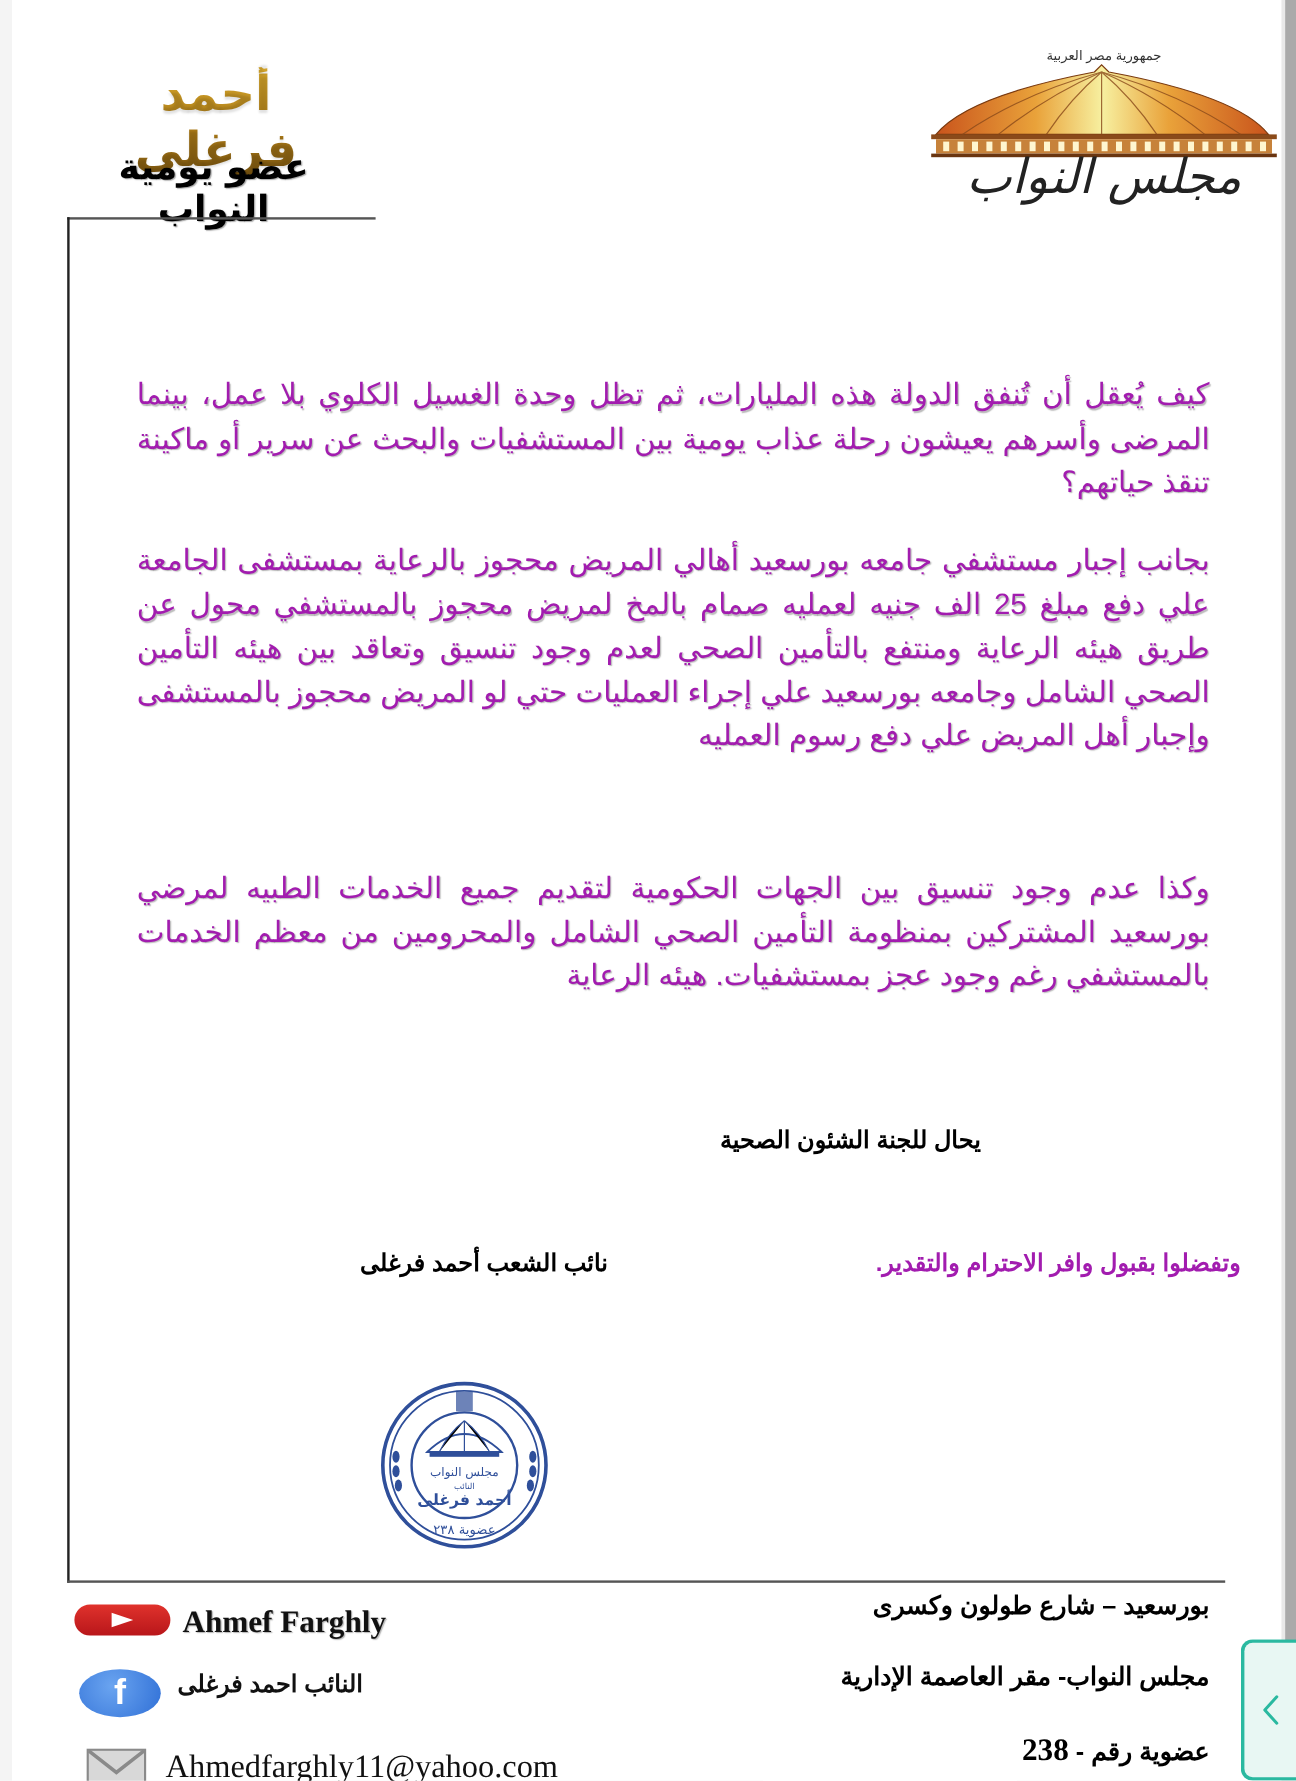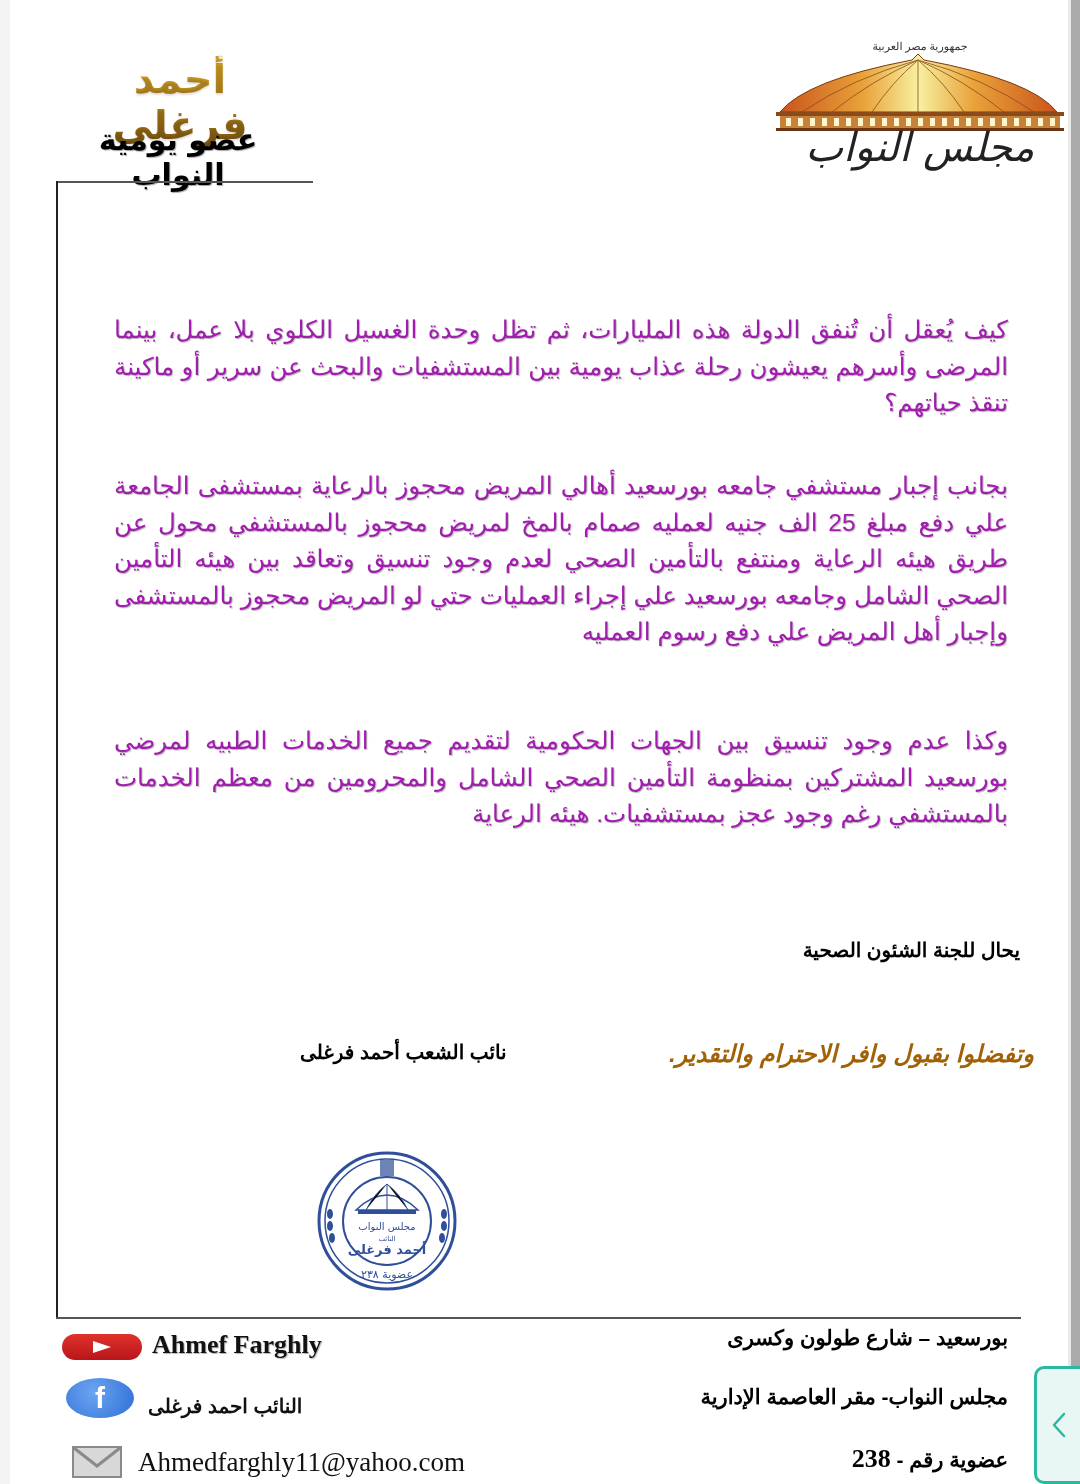--- a/index.html
+++ b/index.html
@@ -31,62 +31,62 @@
   }
   .member-title {
     position: absolute; left: 50px; top: 122px; width: 256px; text-align: center;
     direction: rtl; font-size: 30px; font-weight: bold; color: #000;
     text-shadow: 1px 1px 1px rgba(0,0,0,0.35);
   }
   
   .logo { position: absolute; left: 772px; top: 40px; width: 296px; height: 130px; }
   .logo-caption {
     position: absolute; left: 0; top: 0; width: 100%; text-align: center;
-    font-size: 11px; color: #333; direction: rtl; font-family: Liberation Serif, serif;
+    font-size: 11px; color: #333; direction: rtl; font-family: Liberation Sans, sans-serif;
   }
   .logo-wordmark {
     position: absolute; left: 0; top: 84px; width: 100%; text-align: center;
     direction: rtl; font-family: "DejaVu Serif", serif; font-size: 40px;
     color: #222; font-style: italic;
   }
   
   .frame-top { position: absolute; left: 56px; top: 181px; width: 257px; height: 2px; background: #555; }
   .frame-left { position: absolute; left: 56px; top: 181px; width: 2px; height: 1138px; background: #222; }
   .frame-bottom { position: absolute; left: 56px; top: 1317px; width: 965px; height: 2px; background: #555; }
 
   
   .para {
     position: absolute; left: 114px; width: 894px; direction: rtl;
     text-align: justify; text-align-last: right;
     font-family: "Liberation Sans", sans-serif; font-size: 24.5px; line-height: 36.5px;
     color: #a21caf; text-shadow: 1px 1px 1px rgba(0,0,0,0.28);
   }
   .p1 { top: 312px; }
-  .p2 { top: 450px; margin-top: 18px; }
+  .p2 { top: 450px; }
   .p3 { top: 723px; }
 
   .referral {
     position: absolute; left: 600px; width: 420px; top: 938px; direction: rtl;
-    text-align: right; font-family: "Liberation Sans", sans-serif; font-weight: bold;
+    text-align: left; font-family: "Liberation Sans", sans-serif; font-weight: bold;
     font-size: 20px; color: #000;
   }
   .closing {
     position: absolute; left: 600px; width: 434px; top: 1040px; direction: rtl;
     text-align: right; font-family: "Liberation Sans", sans-serif; font-weight: bold;
-    font-size: 24px; color: #a16207; font-style: italic;
+    font-size: 20px; color: #a21caf;
   }
   .signature {
     position: absolute; left: 300px; width: 240px; top: 1040px; direction: rtl;
     text-align: left; font-family: "Liberation Sans", sans-serif; font-weight: bold;
     font-size: 20px; color: #000;
   }
   .stamp { position: absolute; left: 316px; top: 1150px; width: 142px; height: 142px; }
 
   
-  .footer-row { position: absolute; display: flex; align-items: flex-end; }
+  .footer-row { position: absolute; display: flex; align-items: flex-start; margin-top: 15px; }
   .yt-row { left: 62px; top: 1322px; height: 38px; }
   .fb-row { left: 66px; top: 1376px; height: 42px; }
   .mail-row { left: 72px; top: 1442px; height: 36px; }
   .yt-icon {
     width: 80px; height: 26px; border-radius: 13px; background: linear-gradient(#e0322c, #b8161a);
     display: flex; align-items: center; justify-content: center; margin-right: 10px;
   }
   .yt-play { width: 0; height: 0; border-left: 18px solid #fff; border-top: 6px solid transparent; border-bottom: 6px solid transparent; }
   .fb-icon {
     width: 68px; height: 40px; border-radius: 50%; background: radial-gradient(circle at 40% 35%, #6aa4f0, #2f6fd6);

